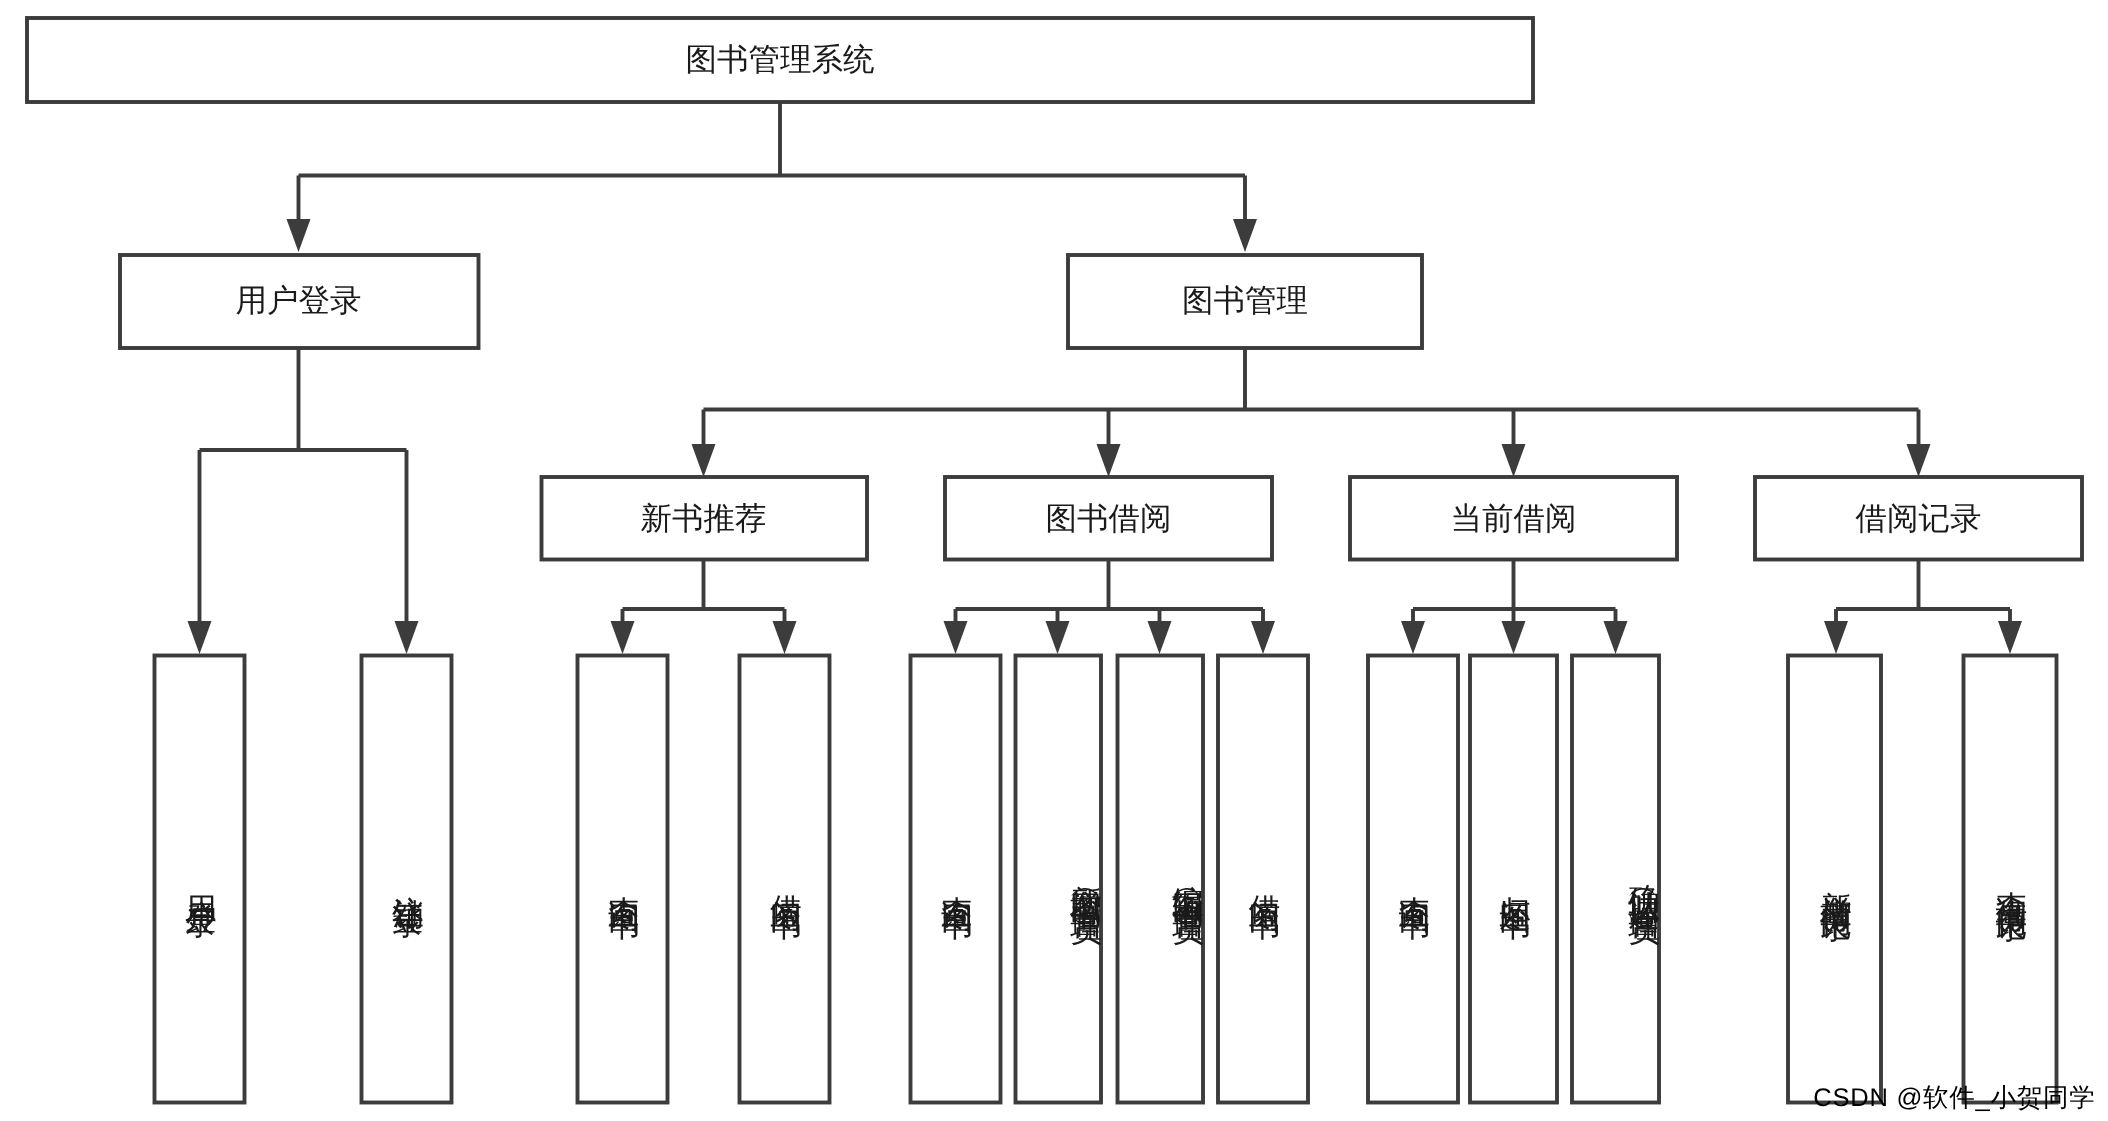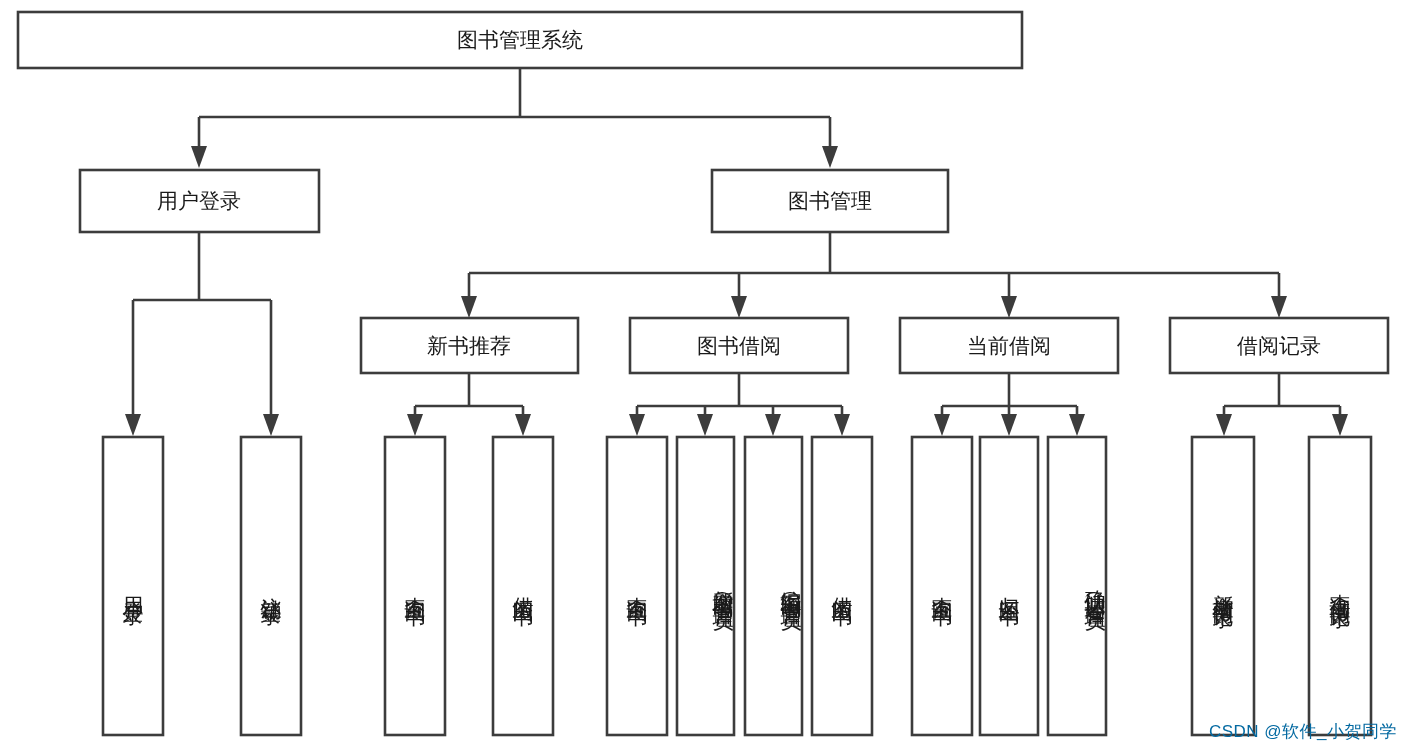--- a/index.html
+++ b/index.html
@@ -63,21 +63,21 @@
     letter-spacing: 3px;
     white-space: nowrap;
     pointer-events: none;
   }
   .watermark {
     position: absolute;
     right: 8px;
     bottom: 4px;
     font-family: "Liberation Sans", "DejaVu Sans", sans-serif;
     font-size: 17px;
-    color: #0369a1;
+    color: #000000;
     white-space: nowrap;
     letter-spacing: 0.5px;
   }
 </style>
 </head>
 <body>
 
 <div id="diagram-root">
 
   <svg id="flowchart" viewBox="0 0 1405 747">

